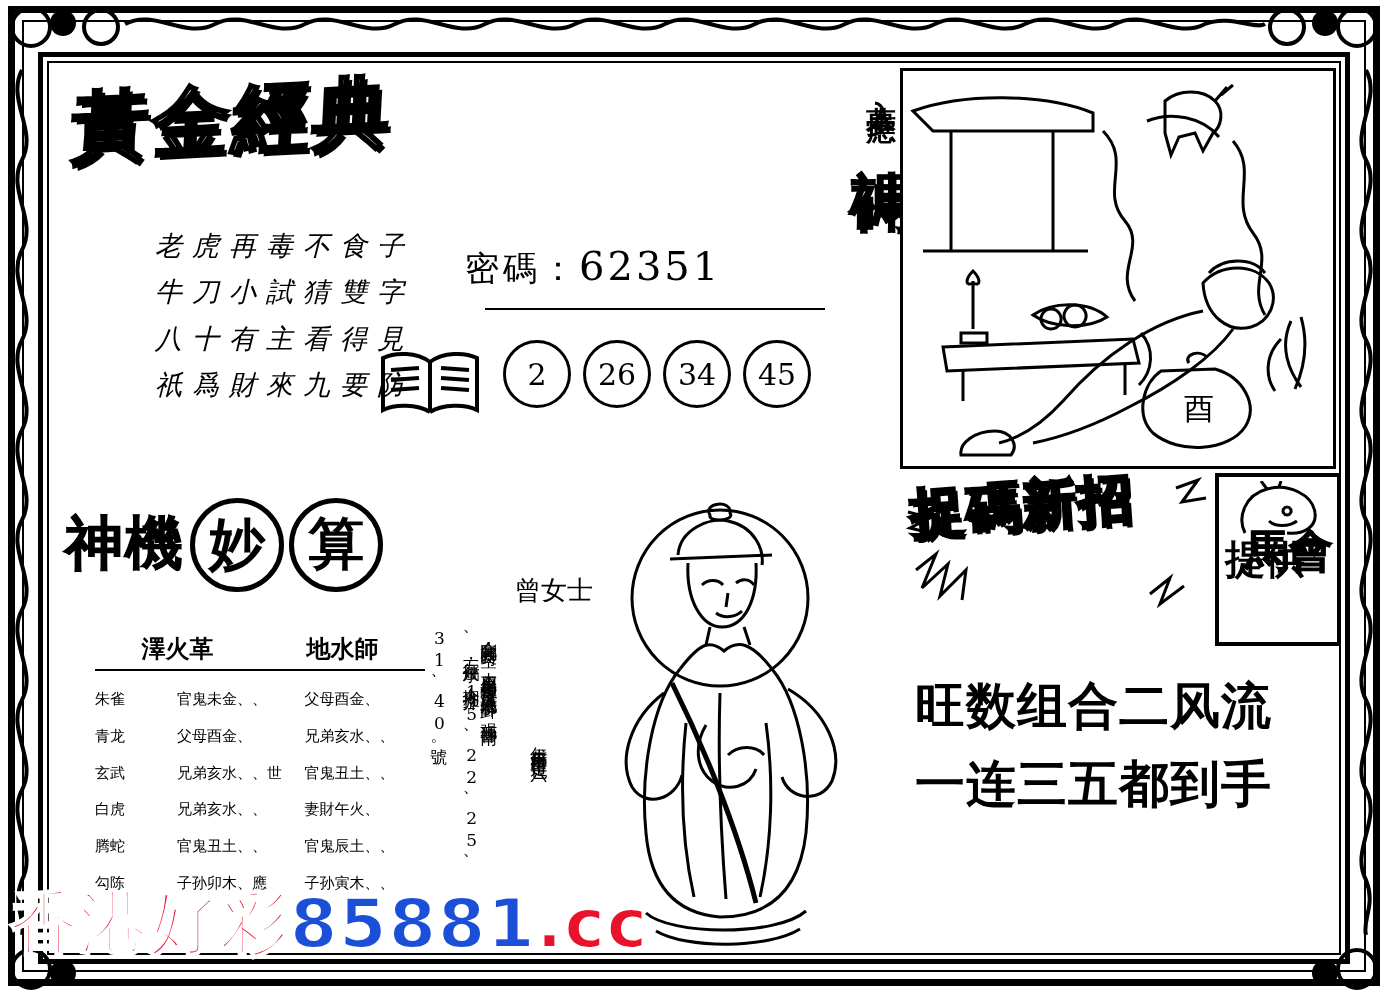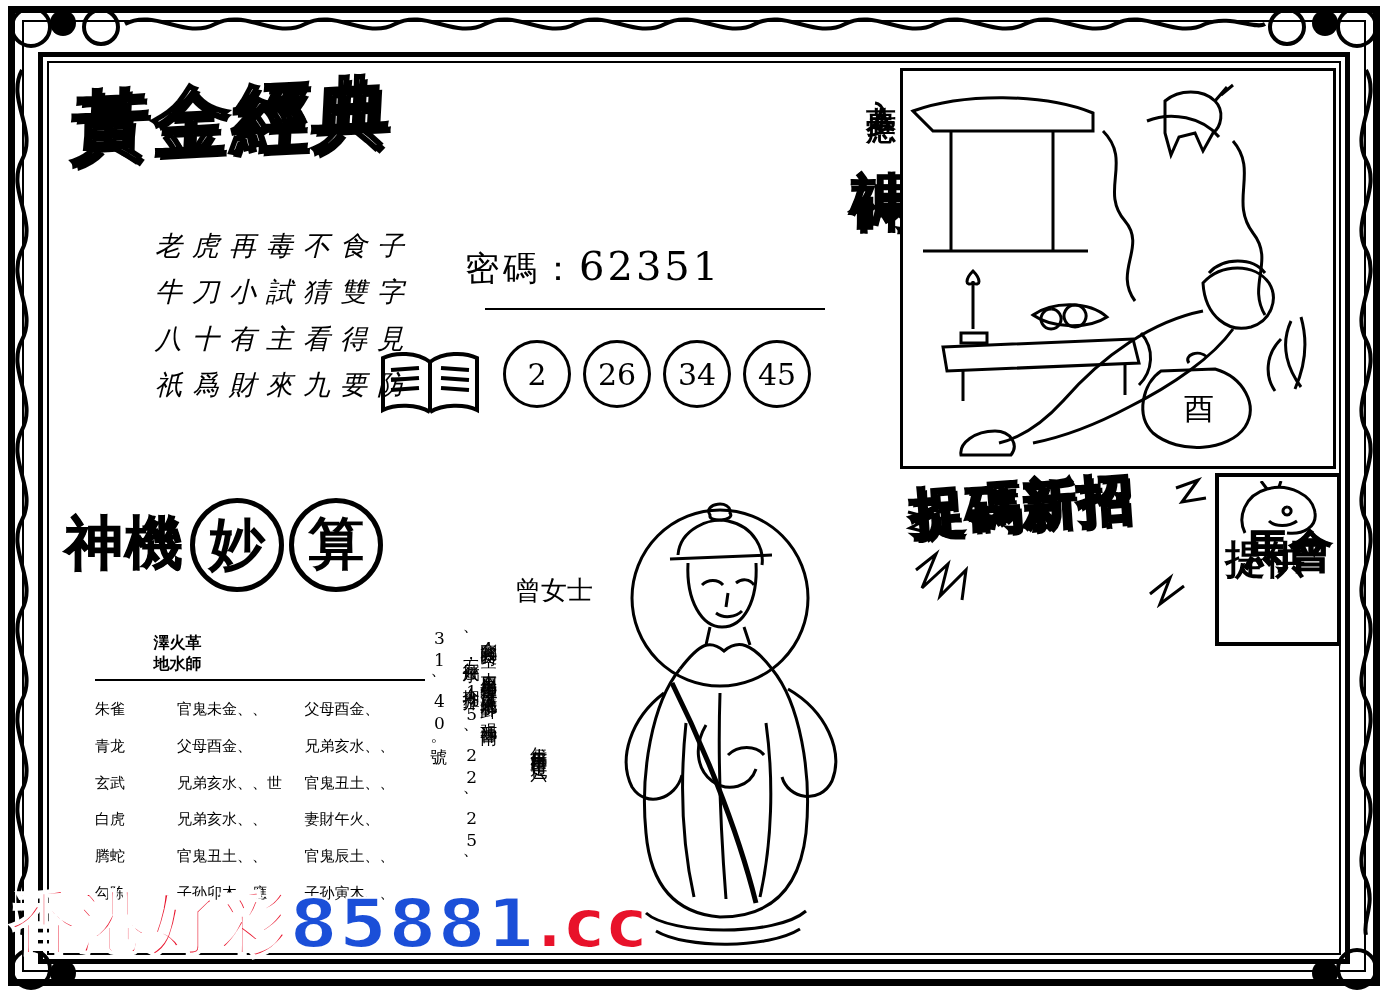--- a/index.html
+++ b/index.html
@@ -59,21 +59,21 @@
 
   
   .divi-title{position:absolute;left:10px;top:430px;width:520px;height:110px;}
   .divi-title .t1{font-family:"DejaVu Serif",serif;font-size:58px;font-weight:bold;letter-spacing:2px;
     -webkit-text-stroke:1px #000;}
   .circ{display:inline-flex;width:84px;height:84px;border:5px solid #000;border-radius:50%;align-items:center;justify-content:center;
     font-size:56px;font-weight:bold;font-family:"DejaVu Serif",serif;}
   .lady{position:absolute;left:460px;top:505px;font-family:"DejaVu Serif",serif;font-size:26px;font-weight:normal;}
 
   .tbl{position:absolute;left:40px;top:565px;width:330px;font-family:"DejaVu Serif",serif;}
-  .tbl .hd{display:flex;font-size:16px;font-weight:bold;border-bottom:2px solid #000;padding-bottom:4px;margin-bottom:10px;flex-direction:column;}
+  .tbl .hd{display:flex;font-size:24px;font-weight:bold;border-bottom:2px solid #000;padding-bottom:4px;margin-bottom:10px;}
   .tbl .hd span{width:50%;text-align:center;}
   .tbl .row{display:flex;font-size:15px;line-height:2.45;}
   .tbl .c0{width:58px;}
   .tbl .c1{width:140px;margin-left:29px;}
   .tbl .c2{width:132px;}
 
   .vtext{position:absolute;top:560px;writing-mode:vertical-rl;text-orientation:upright;font-family:"DejaVu Serif",serif;
     font-size:17px;line-height:1.9;letter-spacing:2px;height:300px;}
 
   
@@ -342,20 +342,24 @@
           <path d="M18 52 C 10 36, 18 14, 40 8 C 62 2, 86 14, 88 32 C 90 46, 76 54, 60 52"></path>
           <path d="M40 8 L34 0 M52 6 L54 0"></path>
           <path d="M60 26 a4 4 0 1 0 0.1 0"></path>
           <path d="M70 40 C 62 46, 48 46, 42 40"></path>
         </g>
       </svg>
       <div class="b1" style="top:62px;">提供</div>
       <div class="b2">馬會</div>
     </div>
 
+    <div class="slogan">
+      <div>旺数组合二风流</div>
+      <div>一连三五都到手</div>
+    </div>
 
   </div>
 
   <div class="wm">
     <span class="red">香港好彩</span>
     <span class="blue">85881</span>
     <span class="red">.cc</span>
   </div>
 
 </div>

